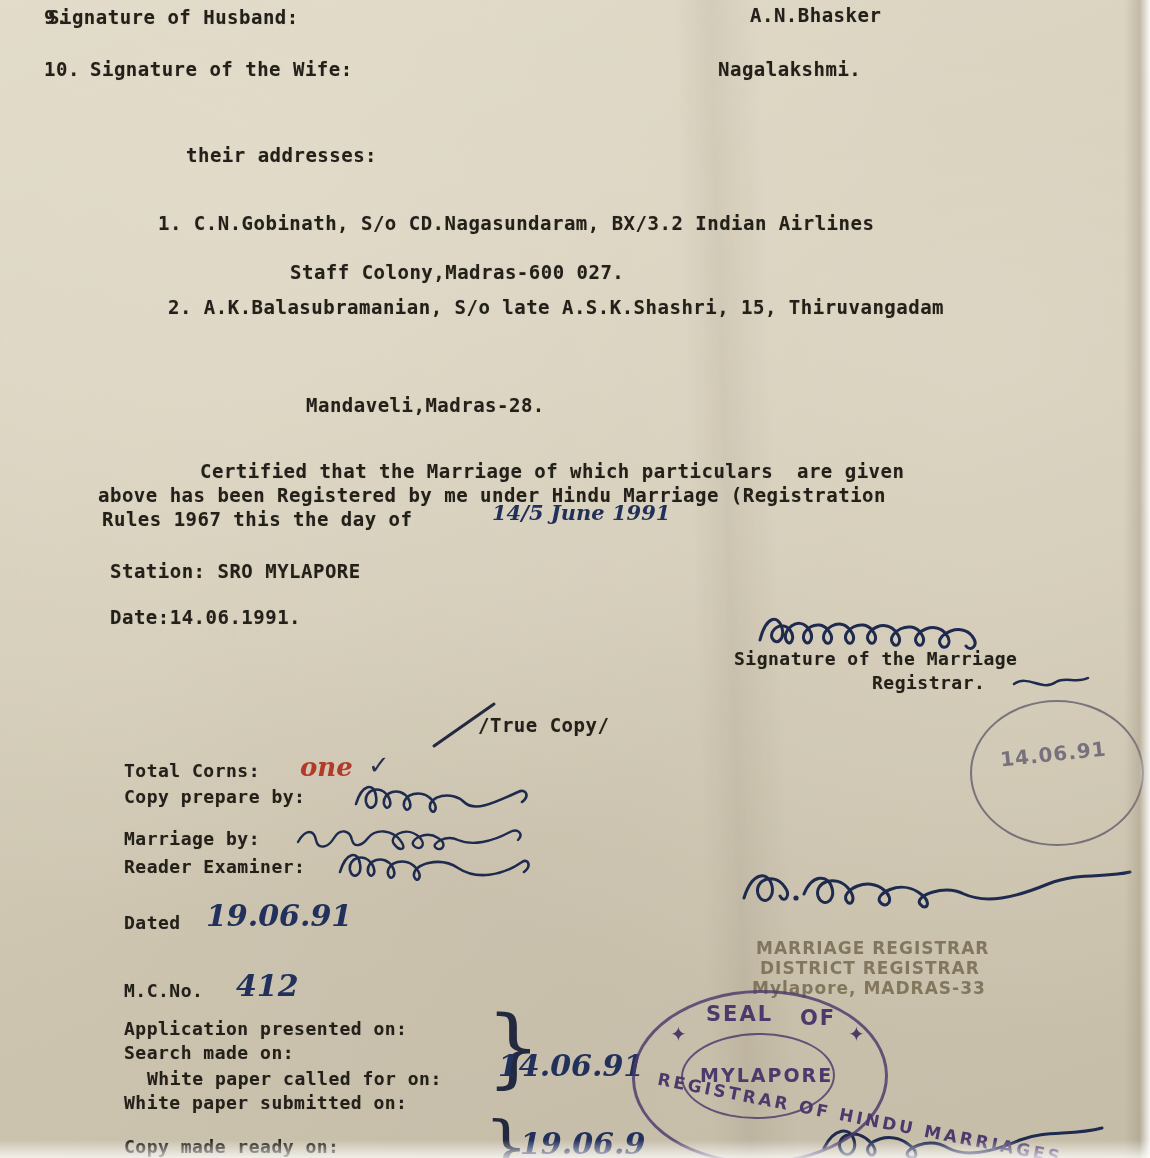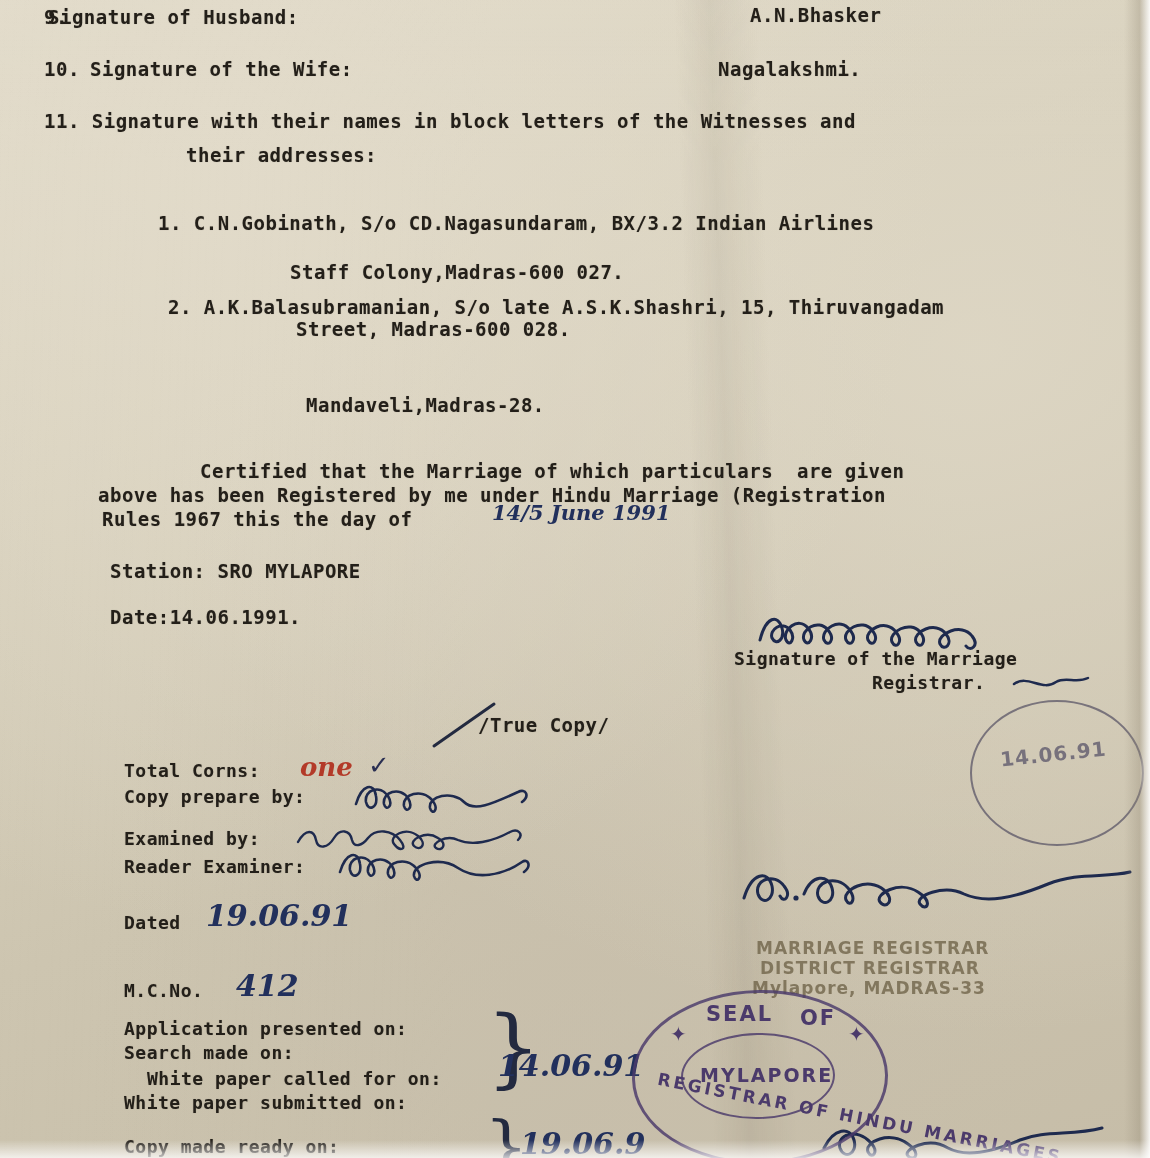--- a/index.html
+++ b/index.html
@@ -129,28 +129,26 @@
 <div id="page">
 
   <div class="t typed" style="left:48px; top:6px;">Signature of Husband:</div>
   <div class="t typed" style="left:44px; top:6px; width:0;">9.</div>
   <div class="t typed" style="left:750px; top:4px;">A.N.Bhasker</div>
 
   <div class="t typed" style="left:44px; top:58px;">10.</div>
   <div class="t typed" style="left:90px; top:58px;">Signature of the Wife:</div>
   <div class="t typed" style="left:718px; top:58px;">Nagalakshmi.</div>
 
-  <div class="t typed" style="left:44px; top:110px;">11. Signature with their names in block letters of the Witnesses and</div>
   <div class="t typed" style="left:186px; top:144px;">their addresses:</div>
 
   <div class="t typed" style="left:158px; top:212px;">1. C.N.Gobinath, S/o CD.Nagasundaram, BX/3.2 Indian Airlines</div>
   <div class="t typed" style="left:290px; top:261px;text-align:right;">Staff Colony,Madras-600 027.</div>
 
   <div class="t typed" style="left:168px; top:296px;text-align:center;">2. A.K.Balasubramanian, S/o late A.S.K.Shashri, 15, Thiruvangadam</div>
-  <div class="t typed" style="left:296px; top:318px;">Street, Madras-600 028.</div>
 
   <div class="t typed" style="left:306px; top:394px;">Mandaveli,Madras-28.</div>
 
   <div class="t typed" style="left:178px; top:460px;margin-left:22px;">Certified that the Marriage of which particulars  are given</div>
   <div class="t typed" style="left:98px; top:484px;">above has been Registered by me under Hindu Marriage (Registration</div>
   <div class="t typed" style="left:102px; top:508px;">Rules 1967 this the day of</div>
   <div class="hw hw-blue" style="left:492px; top:500px; font-size:21px;">14/5 June 1991</div>
 
   <div class="t typed" style="left:110px; top:560px;">Station: SRO MYLAPORE</div>
   <div class="t typed" style="left:110px; top:606px;">Date:14.06.1991.</div>
@@ -180,21 +178,21 @@
   <div class="hw hw-red" style="left:300px; top:752px; font-size:26px;">one</div>
   <div class="tick" style="left:368px; top:750px; font-size:26px;">✓</div>
 
   <div class="t typed-sm" style="left:124px; top:786px;">Copy prepare by:</div>
   <svg class="ink" style="left:352px; top:778px; width:200px; height:40px;" viewBox="0 0 200 40">
     <path d="M4,26 C10,6 22,4 24,18 C26,30 16,34 14,24 C12,12 28,6 36,18 C42,28 34,34 32,26
              C30,14 48,8 56,20 C62,30 54,36 52,28 C50,16 70,10 80,22 C88,32 80,38 78,30
              C76,18 100,12 112,24 C122,34 140,26 166,14 C174,10 178,18 170,24" fill="none" stroke="#1e2a4e" stroke-width="2.6" stroke-linecap="round"></path>
   </svg>
 
-  <div class="t typed-sm" style="left:124px; top:828px;">Examined by:</div>
+  <div class="t typed-sm" style="left:124px; top:828px;">Marriage by:</div>
   <svg class="ink" style="left:296px; top:820px; width:240px; height:36px;" viewBox="0 0 240 36">
     <path d="M2,22 C10,8 18,10 20,20 C22,30 32,28 38,18 C44,8 54,10 56,20
              C58,28 66,26 72,18 C80,8 96,10 104,20 C112,30 104,32 98,24
              C92,16 110,6 122,16 C132,24 124,32 118,26 C112,20 130,10 142,18
              C152,24 146,32 140,28 C134,24 150,14 162,20 C176,26 196,22 214,12
              C222,8 228,14 222,20" fill="none" stroke="#1e2a4e" stroke-width="2.4" stroke-linecap="round"></path>
   </svg>
 
   <div class="t typed-sm" style="left:124px; top:856px;">Reader Examiner:</div>
   <svg class="ink" style="left:336px; top:846px; width:210px; height:44px;" viewBox="0 0 210 44">

